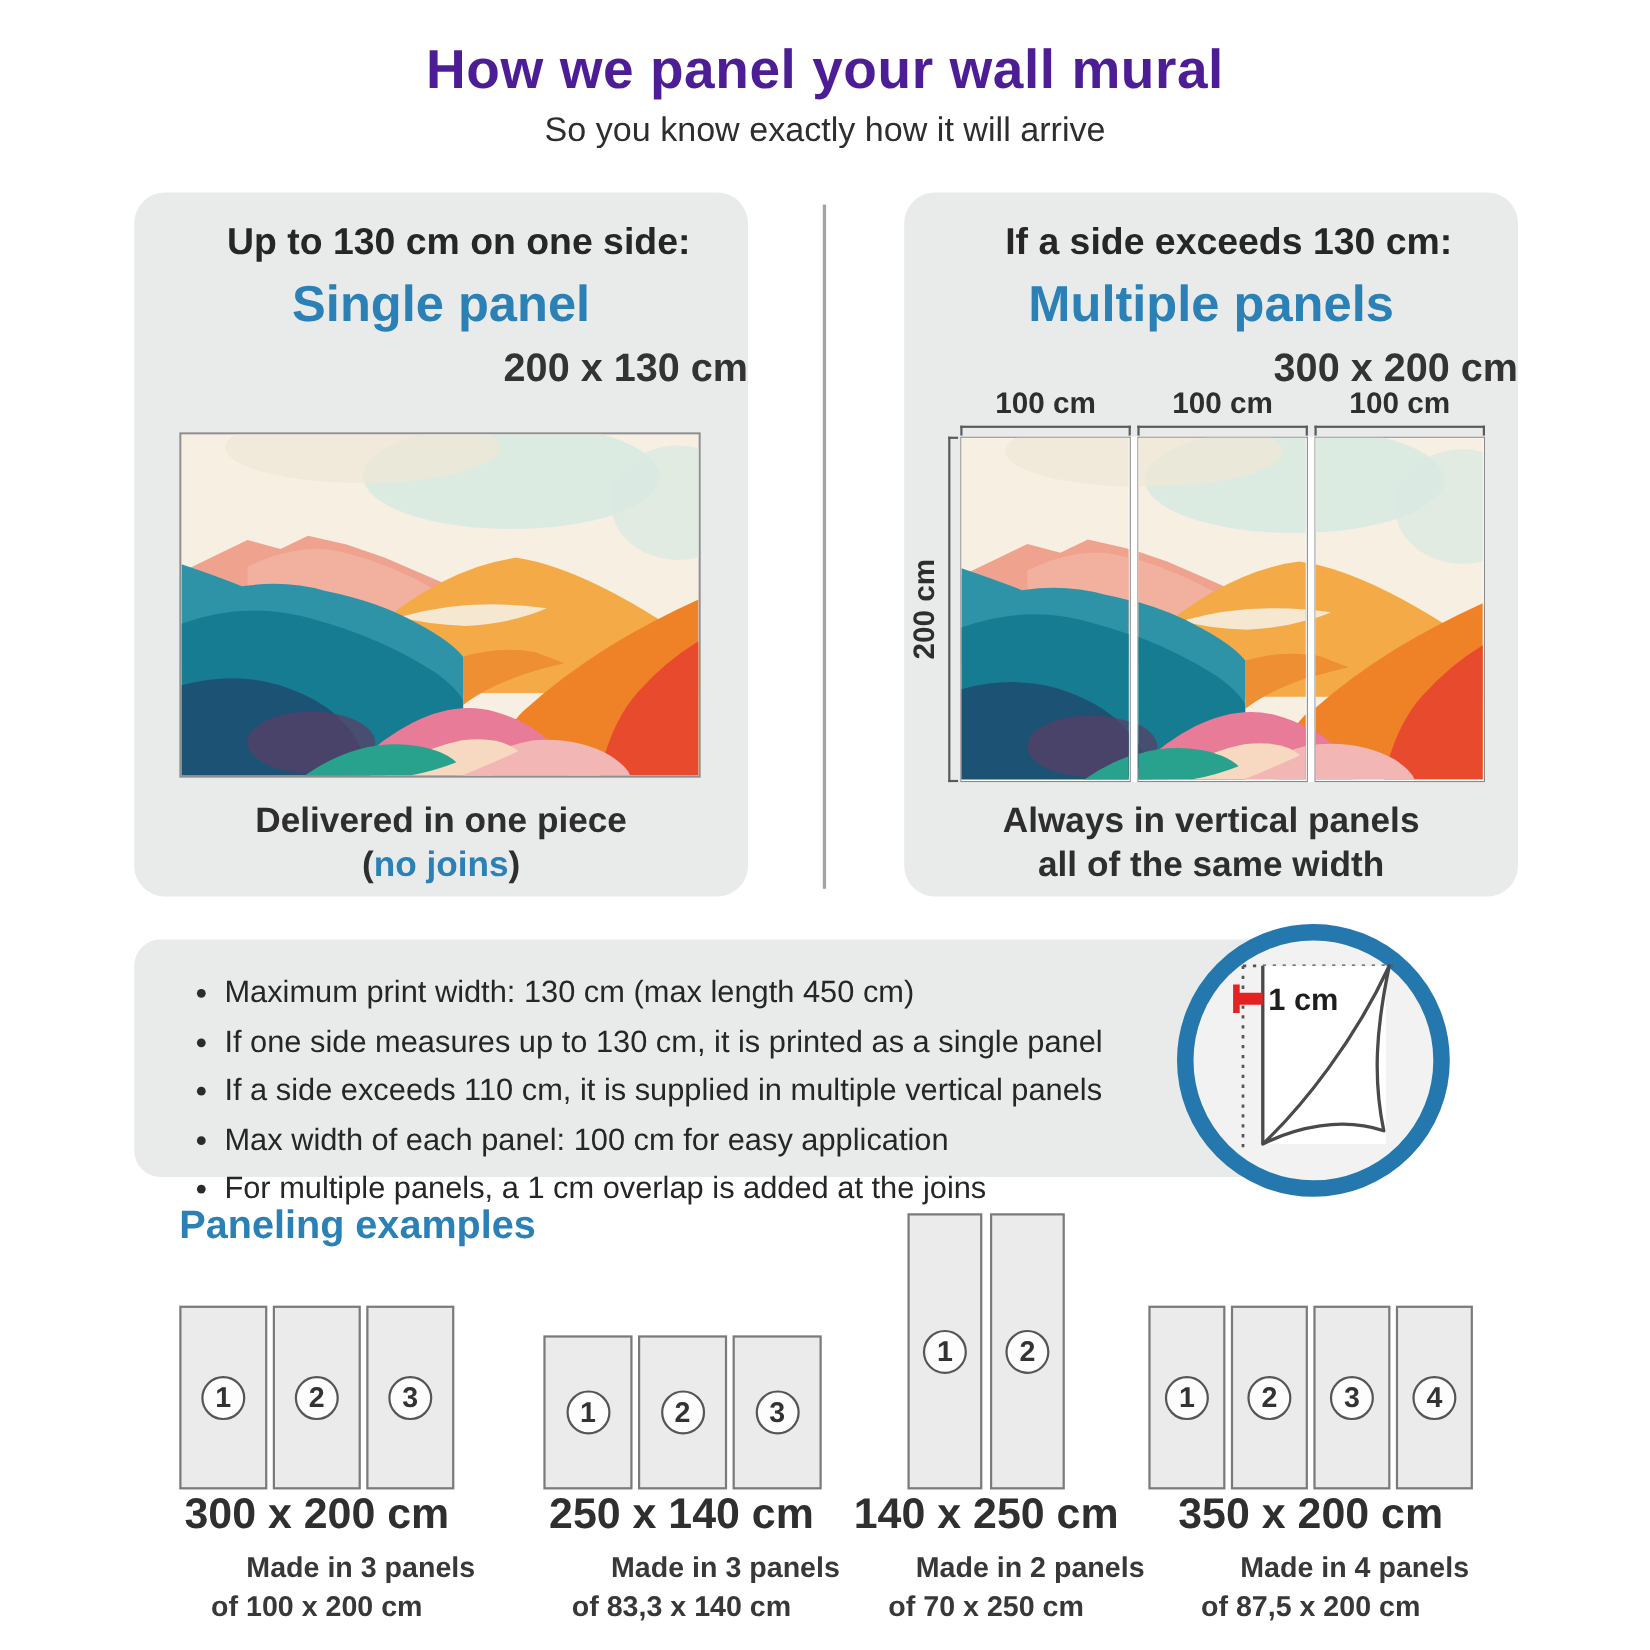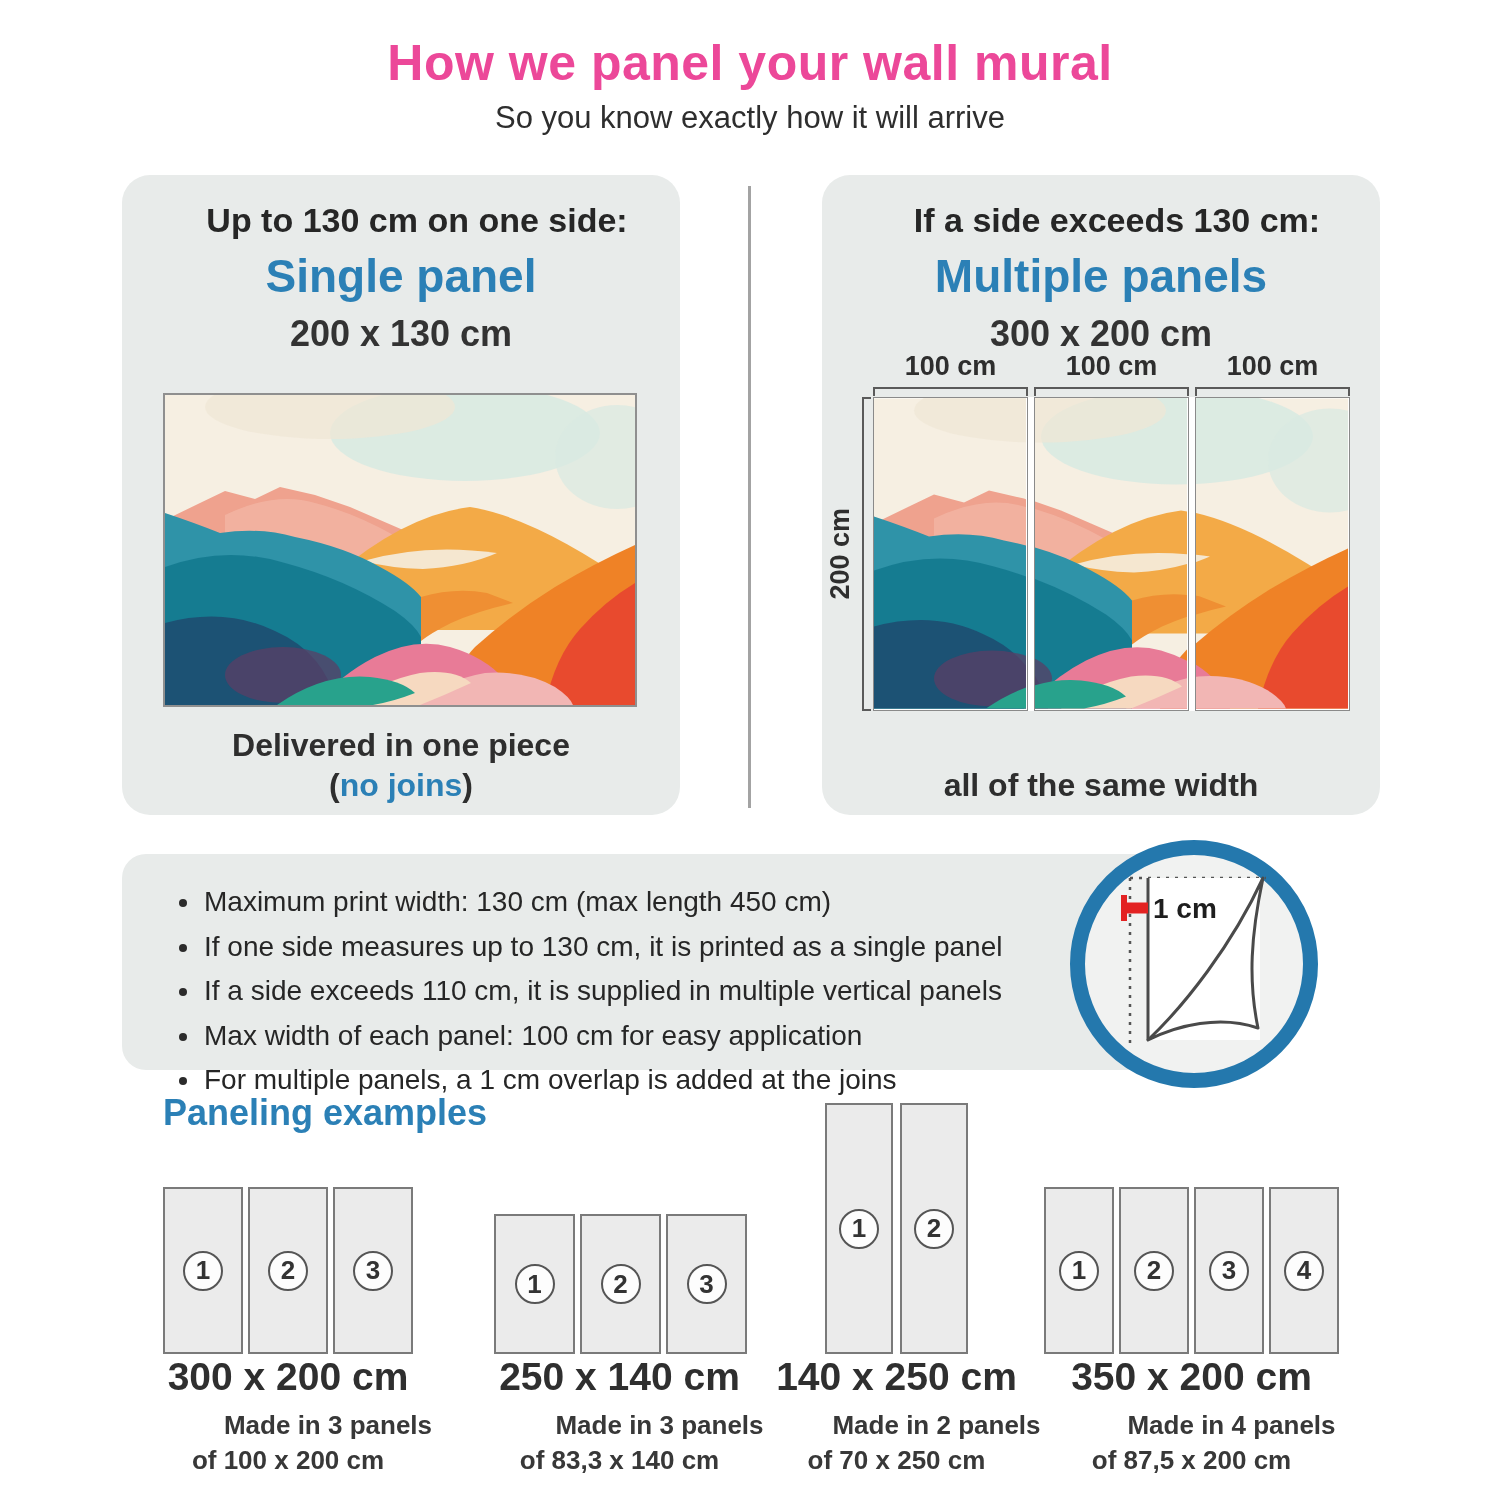--- a/index.html
+++ b/index.html
@@ -2,30 +2,30 @@
 <html><head>
 <meta charset="utf-8">
 <style>
   html,body{margin:0;padding:0;}
   body{
     width:1500px;height:1500px;position:relative;background:#ffffff;
     font-family:"Liberation Sans","DejaVu Sans",sans-serif;color:#2b2b2b;overflow:hidden;
   }
   .abs{position:absolute;}
   
-  .page-title{left:0;right:0;top:34px;text-align:center;font-size:50px;font-weight:800;letter-spacing:.5px;color:#ec4899;}
+  .page-title{left:0;right:0;top:34px;text-align:center;font-size:50px;font-weight:800;letter-spacing:.5px;color:#4c1d95;}
   .page-subtitle{left:0;right:0;top:100px;text-align:center;font-size:31px;font-weight:500;color:#2e2e2e;}
   
   .card{top:175px;width:558px;height:640px;background:#e8ebea;border-radius:28px;}
   .card.left{left:122px;}
   .card.right{left:822px;}
   .divider{left:748px;top:186px;width:3px;height:622px;background:#a3a3a3;}
   .cond{left:0;right:0;top:26px;text-align:center;font-size:34px;font-weight:800;color:#262626;padding-left:32px;}
   .ptype{left:0;right:0;top:74px;text-align:center;font-size:46px;font-weight:800;color:#2b80b6;}
-  .psize{left:0;right:0;top:138px;text-align:center;font-size:36px;font-weight:800;color:#333;}
+  .psize{left:0;right:0;top:138px;text-align:right;font-size:36px;font-weight:800;color:#333;}
   .note1{left:0;right:0;top:552px;text-align:center;font-size:32px;font-weight:600;color:#2e2e2e;}
   .note2{left:0;right:0;top:592px;text-align:center;font-size:32px;font-weight:600;color:#2e2e2e;}
   .note2 .hl{color:#2b80b6;font-weight:800;}
   
   .mural-single{left:41px;top:218px;width:474px;height:314px;border:2px solid #8f8f8f;box-sizing:border-box;background:#fff;}
   .mural-single svg{display:block;}
   
   .width-labels{left:51px;top:176px;display:flex;gap:6px;}
   .width-labels span{width:155px;text-align:center;font-size:27px;font-weight:600;color:#2e2e2e;}
   .bracket-row{left:51px;top:212px;display:flex;gap:6px;}
@@ -136,20 +136,21 @@
           <use href="#mural"></use>
         </svg>
       </div>
     <div class="slice">
         <svg width="152" height="311" viewBox="318 0 152 310">
           <use href="#mural"></use>
         </svg>
       </div>
   </div>
 
+  <div class="abs note1">Always in vertical panels</div>
   <div class="abs note2">all of the same width</div>
 </div>
 
 <div class="abs info-box">
   <ul>
       <li>Maximum print width: 130 cm (max length 450 cm)</li>
       <li>If one side measures up to 130 cm, it is printed as a single panel</li>
       <li>If a side exceeds 110 cm, it is supplied in multiple vertical panels</li>
       <li>Max width of each panel: 100 cm for easy application</li>
       <li>For multiple panels, a 1 cm overlap is added at the joins</li>

